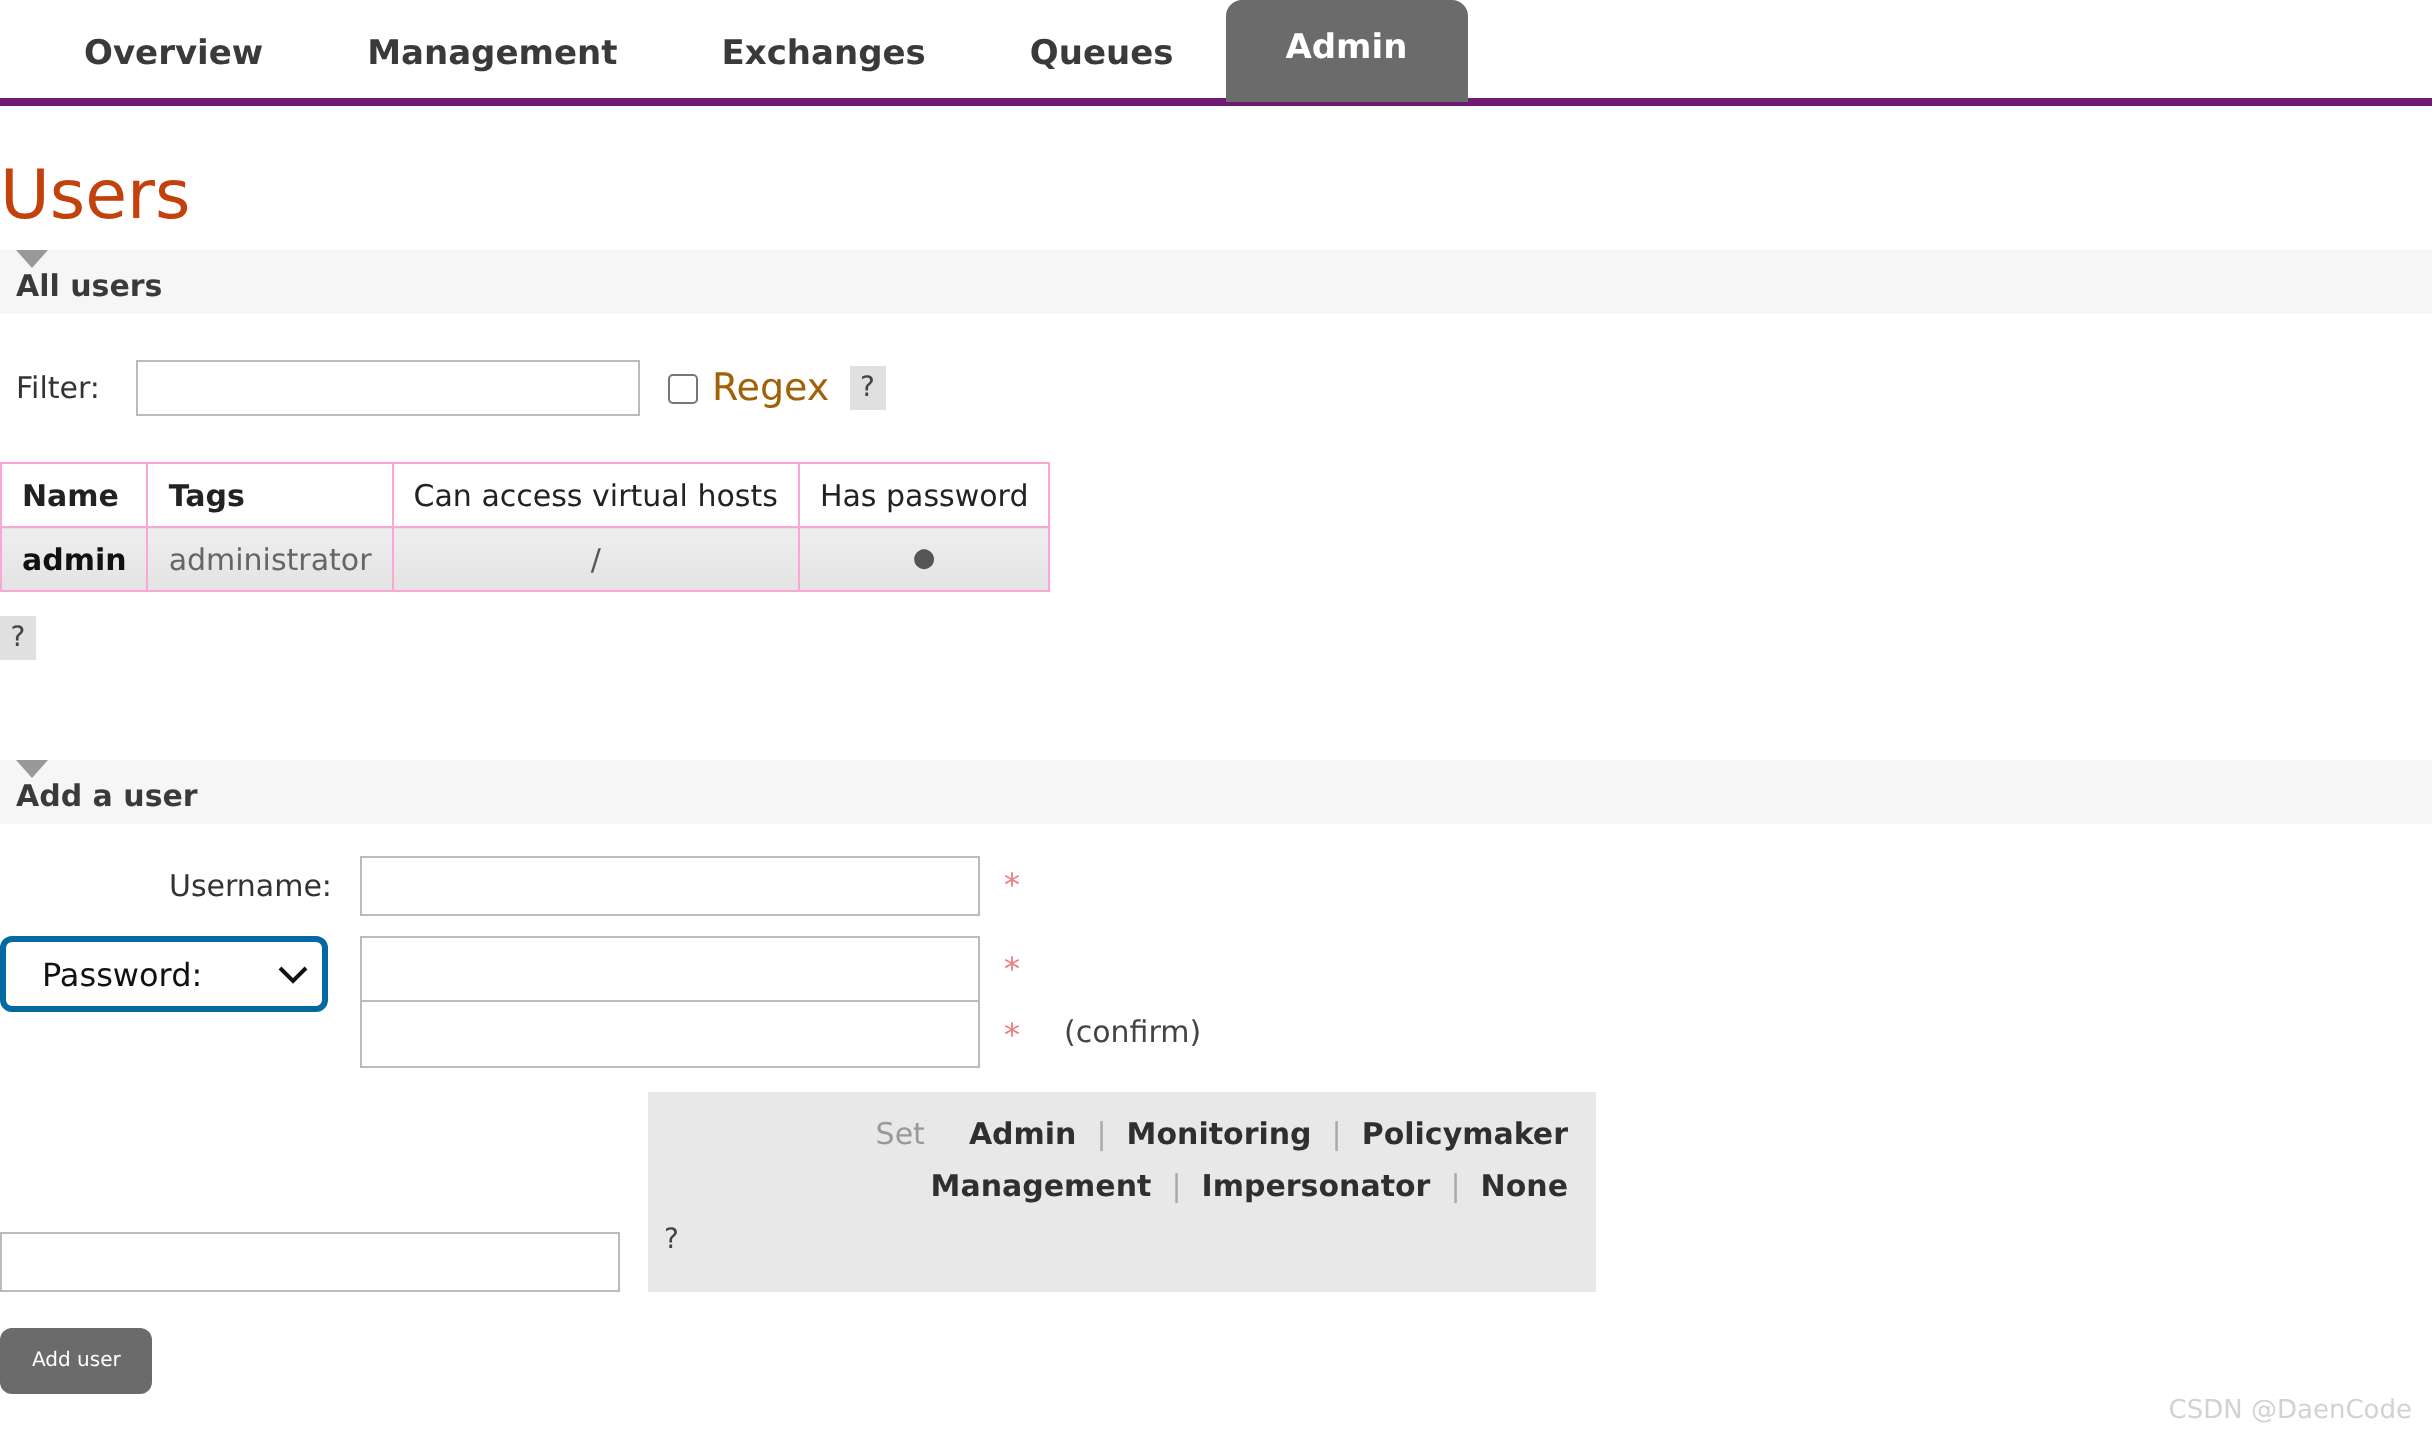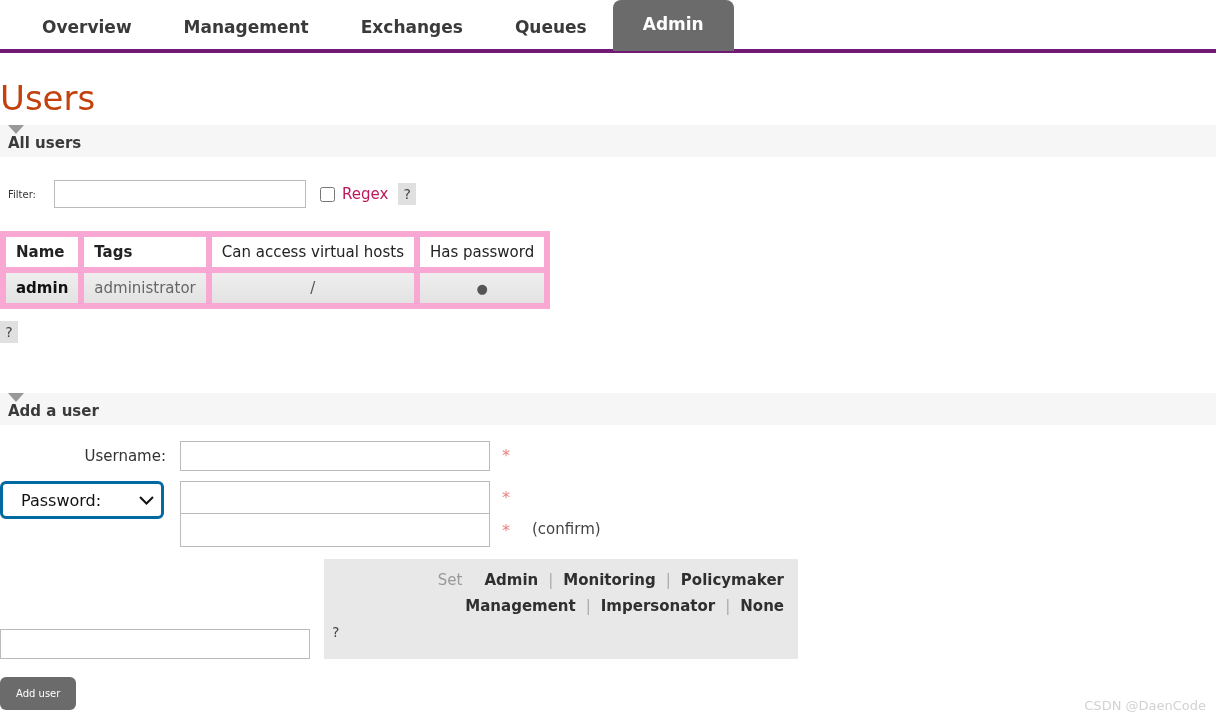--- a/index.html
+++ b/index.html
@@ -95,21 +95,21 @@
 
   
   #filter-row {
     display: flex;
     align-items: center;
     margin-top: 22px;
     padding-left: 8px;
     height: 30px;
   }
   #filter-label {
-    font-size: 10px;
+    font-size: 15px;
     color: #333333;
     margin-right: 18px;
   }
   input[type="text"] {
     font-family: "DejaVu Sans", "Liberation Sans", sans-serif;
     font-size: 15px;
     border: 1px solid #bbbbbb;
     background: #ffffff;
     box-sizing: border-box;
     padding: 2px 4px;
@@ -120,22 +120,22 @@
     height: 28px;
   }
   #regex-checkbox {
     margin: 0 0 0 14px;
     width: 15px;
     height: 15px;
     cursor: pointer;
   }
   #regex-label {
     margin-left: 7px;
-    font-size: 15px;
-    color: #be185d;
+    font-size: 19px;
+    color: #a16207;
   }
   .help-badge {
     display: inline-flex;
     align-items: center;
     justify-content: center;
     background: #e0e0e0;
     color: #444444;
     font-size: 14px;
     width: 18px;
     height: 22px;
@@ -146,21 +146,21 @@
 
   
   #users-table {
     border-collapse: collapse;
     margin-top: 22px;
     margin-left: 0;
     font-size: 15px;
   }
   #users-table th,
   #users-table td {
-    border: 6px solid #f9a8d4;
+    border: 1px solid #f9a8d4;
     padding: 6px 10px;
     box-sizing: border-box;
     height: 32px;
   }
   #users-table thead th {
     background: #ffffff;
     font-weight: normal;
     color: #222222;
     text-align: center;
     white-space: nowrap;

